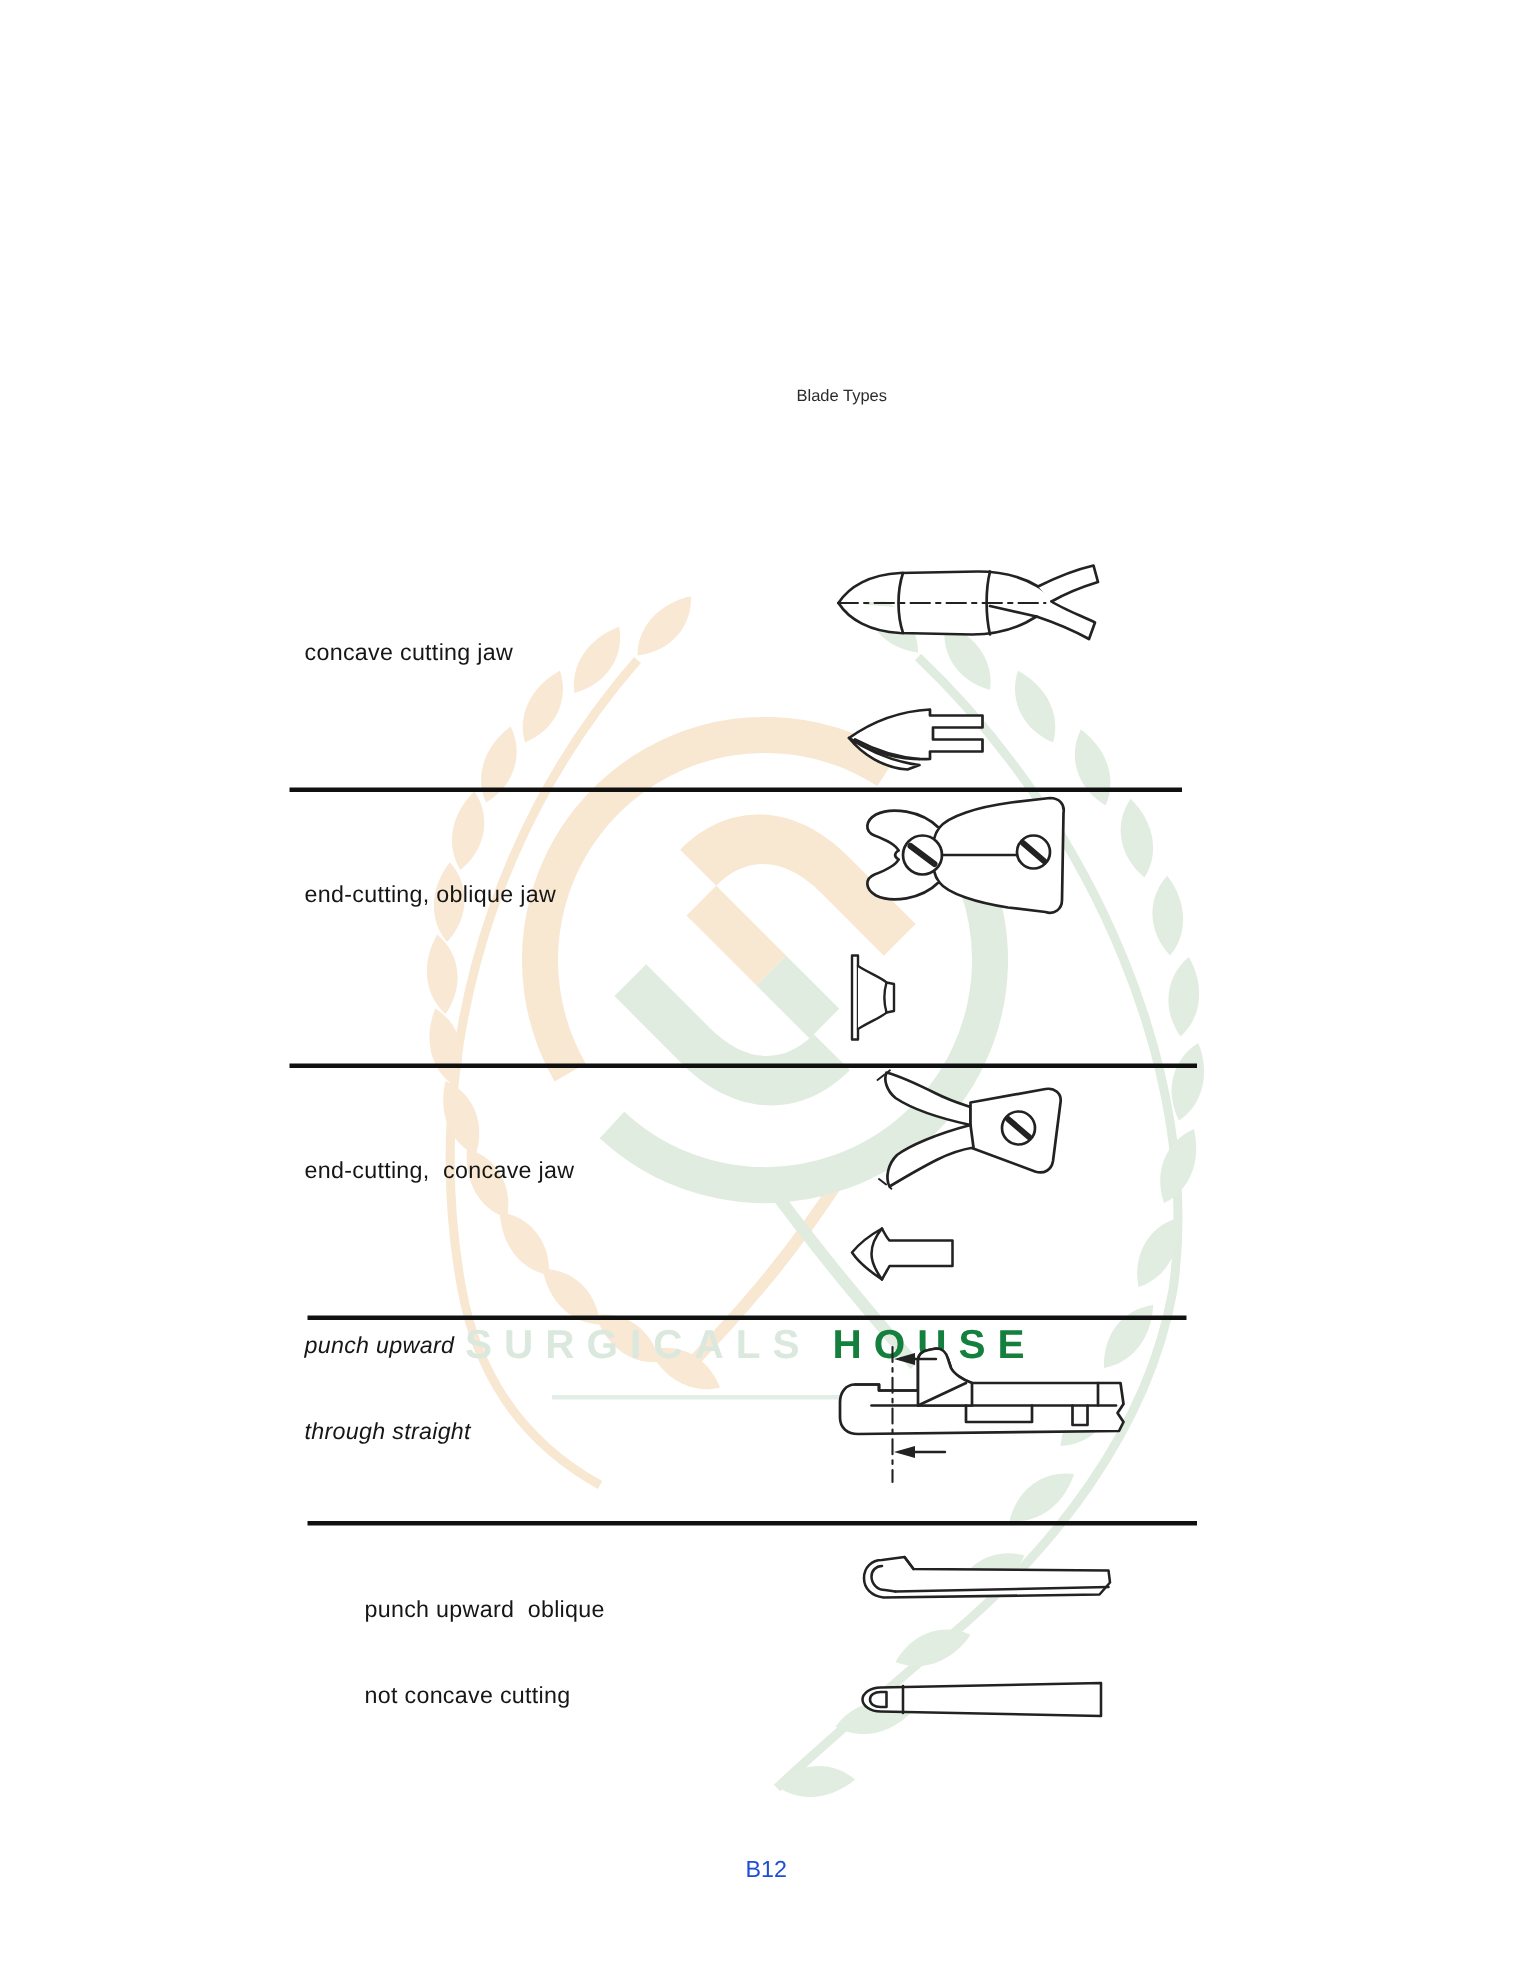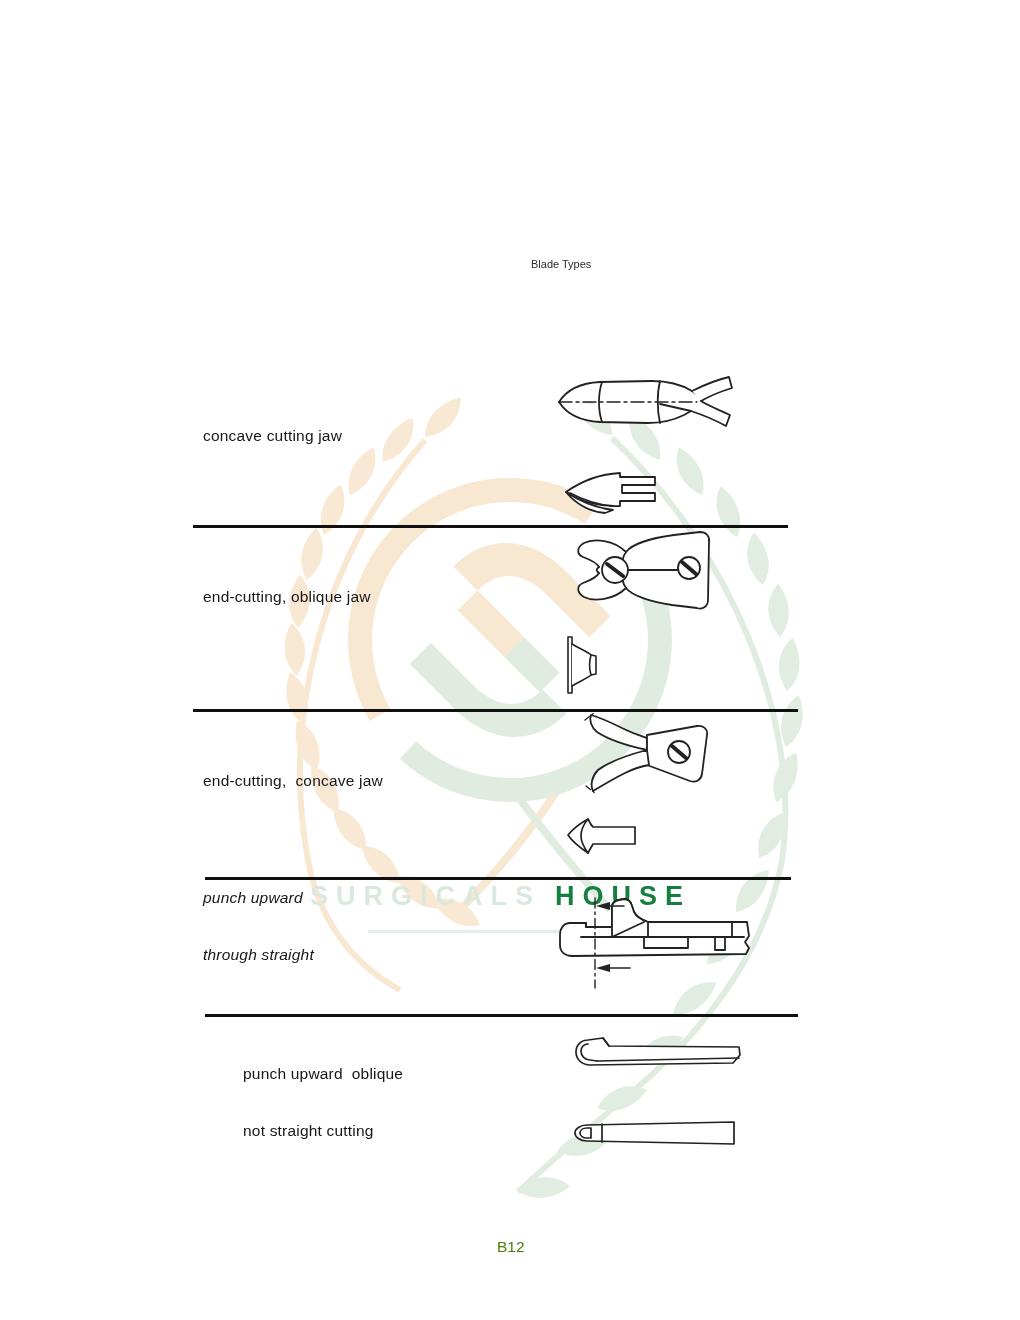--- a/index.html
+++ b/index.html
@@ -8,21 +8,21 @@
     font-family:"Liberation Sans","DejaVu Sans",sans-serif;
     position:relative;overflow:hidden;color:#1b1b1b;
   }
   .abs{position:absolute;}
   .label{
     font-size:15.5px;line-height:19px;color:#161616;
     letter-spacing:0.2px;white-space:pre;
   }
   .label span{display:block;}
   .title{font-size:11px;color:#2b2b2b;}
-  .footer{font-size:15.5px;color:#4d7c0f;text-align:center;}
+  .footer{font-size:15.5px;color:#1d4ed8;text-align:center;}
   .sep{background:#101010;height:2.6px;}
   .wm-text{
     font-weight:bold;font-size:27px;line-height:27px;letter-spacing:8px;
     white-space:nowrap;
   }
   .wm-text .g{color:#dbe8de;margin-top:47px;}
   .wm-text .o{color:#15803d;margin-left:14px;}
   .wm-line{background:#e3efe6;height:3px;}
   svg{display:block;}
 </style>
@@ -107,21 +107,21 @@
   <span>end-cutting,  concave jaw</span>
 </div>
 
 <div class="abs label" style="left:203px;top:850px;font-style:italic;">
   <span>punch upward</span>
   <span>through straight</span>
 </div>
 
 <div class="abs label" style="left:203px;top:1026px;margin-left:40px;">
   <span>punch upward  oblique</span>
-  <span>not straight cutting</span>
+  <span>not concave cutting</span>
 </div>
 
 <div class="abs footer" style="left:497px;top:1238px;">B12</div>
 
 <div class="abs sep" style="left:193px;top:525px;width:595px;"></div>
 <div class="abs sep" style="left:193px;top:709px;width:605px;"></div>
 <div class="abs sep" style="left:205px;top:877px;width:586px;"></div>
 <div class="abs sep" style="left:205px;top:1014px;width:593px;"></div>
 
 <svg class="abs" style="left:556px;top:374px;" width="180" height="56" viewBox="0 0 180 56" fill="none" stroke="#222" stroke-width="1.8" stroke-linejoin="round" stroke-linecap="round">

